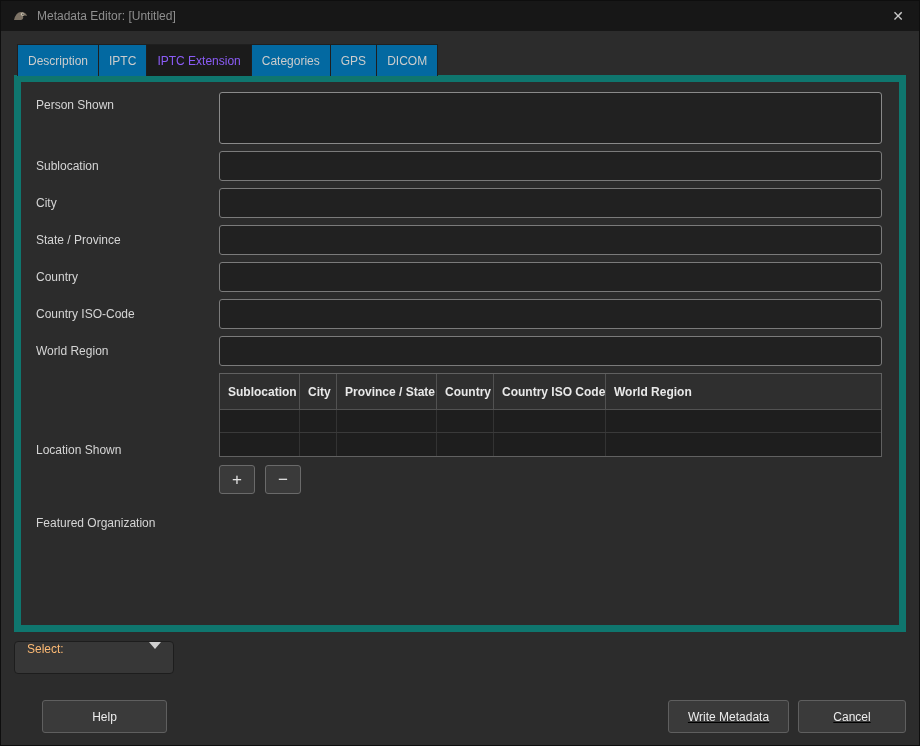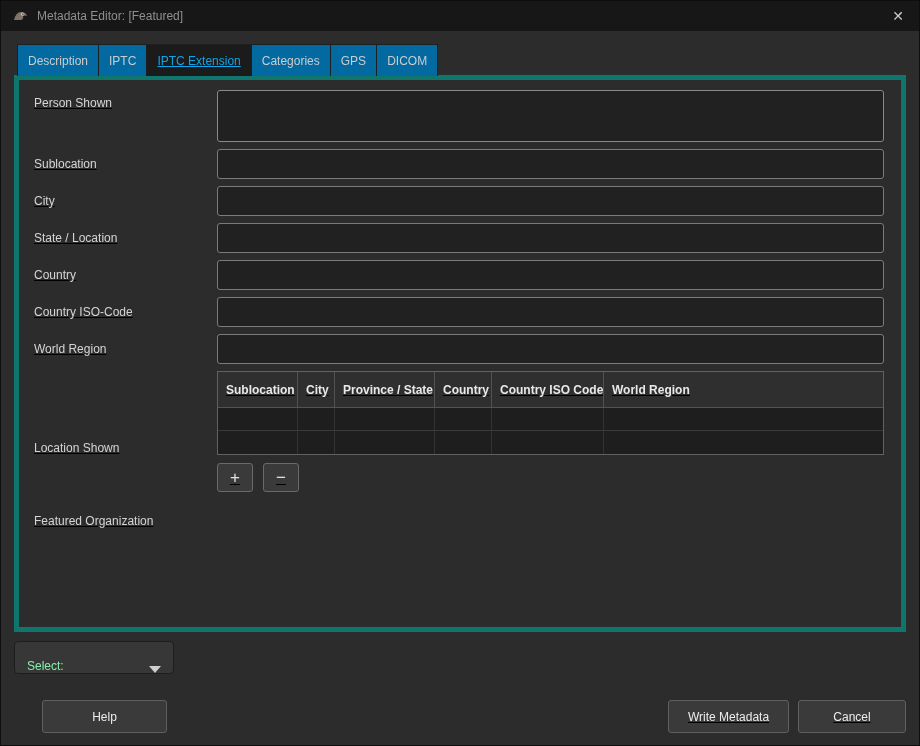--- a/index.html
+++ b/index.html
@@ -12,24 +12,24 @@
   .titlebar .closebtn { color:#c9c9c9; font-size:14px; line-height:1; cursor:default; padding:2px 4px; }
   .wilber { width:17px; height:14px; display:inline-block; }
 
   
   .dialog { flex:1; display:flex; flex-direction:column; padding:13px 13px 12px 13px; }
 
   
   .tabs { display:flex; margin-left:3px; position:relative; z-index:2; }
   .tab { padding:9px 10px 8px 10px; font-size:12px; color:#cccccc; background:#0369a1; border:1px solid #1f1f1f; border-bottom:none; cursor:default; }
   .tab + .tab { border-left:none; }
-  .tab.active { background:#1b1b1b; color:#0ea5e9;text-decoration:underline; }
-
-  
-  .content { border:5px solid #0f766e; background:#2c2c2c; margin-top:-1px; height:557px; flex:0 0 557px; padding:10px 17px 10px 15px; overflow:hidden;text-decoration:underline; }
+  .tab.active { background:#1b1b1b; color:#8b5cf6; }
+
+  
+  .content { border:7px solid #0f766e; background:#2c2c2c; margin-top:-1px; height:557px; flex:0 0 557px; padding:10px 17px 10px 15px; overflow:hidden; }
 
   .frow { display:flex; align-items:flex-start; margin-bottom:7px; }
   .flabel { width:183px; flex:0 0 183px; color:#d5d5d5; font-size:12px; padding-top:8px; }
   .finput { flex:1; height:30px; background:#212121; border:1px solid #7b7b7b; border-radius:3px; color:#e6e6e6; font-size:12px; padding:0 6px; }
   .ftextarea { flex:1; height:52px; background:#212121; border:1px solid #8a8a8a; border-radius:3px; }
 
   
   .gtable { flex:1; border:1px solid #616161; background:#1e1e1e; }
   .thead { display:flex; background:#2f2f2f; border-bottom:1px solid #525252; }
   .th { padding:11px 8px 10px 8px; font-size:12px; font-weight:bold; color:#e9e9e9; border-right:1px solid #525252; white-space:nowrap; overflow:hidden; }
@@ -43,21 +43,21 @@
   .c-city   { width:37px; flex:0 0 37px; }
   .c-prov   { width:100px; flex:0 0 100px; }
   .c-ctry   { width:57px; flex:0 0 57px; }
   .c-iso    { width:112px; flex:0 0 112px; }
 
   .btnrow { display:flex; gap:10px; margin:8px 0 14px 0; }
   .sqbtn { width:36px; height:29px; background:#3a3a3a; border:1px solid #6a6a6a; border-radius:3px; color:#e2e2e2; font-size:17px; display:flex; align-items:center; justify-content:center; cursor:default; }
 
   
   .selectrow { margin-top:9px; }
-  .combo { width:160px; height:33px; background:#373737; border:1px solid #1d1d1d; border-radius:4px; display:flex; align-items:flex-end; padding:0 12px; color:#86efac; font-size:12px; cursor:default; }
+  .combo { width:160px; height:33px; background:#373737; border:1px solid #1d1d1d; border-radius:4px; display:flex; align-items:flex-start; padding:0 12px; color:#fdba74; font-size:12px; cursor:default; }
   .combo .chev { margin-left:auto; width:0; height:0; border-left:6px solid transparent; border-right:6px solid transparent; border-top:7px solid #cfcfcf; }
 
   
   .footer { margin-top:auto; display:flex; align-items:center; padding-top:8px; }
   .btn { height:33px; background:#3a3a3a; border:1px solid #5f5f5f; border-radius:3px; color:#ececec; font-size:12px; display:flex; align-items:center; justify-content:center; cursor:default; }
   .btn-help { width:125px;margin-left:28px; }
   .footer .right { margin-left:auto; display:flex; gap:9px;text-decoration:underline; }
   .btn-write { width:121px; }
   .btn-cancel { width:108px; }
 </style>
@@ -67,21 +67,21 @@
 <div class="window">
 
   <div class="titlebar">
     <span class="wilber">
       <svg width="17" height="14" viewBox="0 0 17 14">
         <path d="M2 11 Q4 3 9 3 Q14 3 15 7 Q13 6 11 7 Q12 10 9 11 Z" fill="#7d7366"></path>
         <circle cx="10.5" cy="5.2" r="1.6" fill="#c9c0ae"></circle>
         <circle cx="10.9" cy="5.2" r="0.7" fill="#2a2a2a"></circle>
       </svg>
     </span>
-    <span class="apptitle">Metadata Editor: [Featured]</span>
+    <span class="apptitle">Metadata Editor: [Untitled]</span>
     <span class="closebtn">✕</span>
   </div>
 
   <div class="dialog">
 
     <div class="tabs">
       <div class="tab">Description</div>
       <div class="tab">IPTC</div>
       <div class="tab active">IPTC Extension</div>
       <div class="tab">Categories</div>
@@ -100,21 +100,21 @@
         <div class="flabel">Sublocation</div>
         <div class="finput"></div>
       </div>
 
       <div class="frow">
         <div class="flabel">City</div>
         <div class="finput"></div>
       </div>
 
       <div class="frow">
-        <div class="flabel">State / Location</div>
+        <div class="flabel">State / Province</div>
         <div class="finput"></div>
       </div>
 
       <div class="frow">
         <div class="flabel">Country</div>
         <div class="finput"></div>
       </div>
 
       <div class="frow">
         <div class="flabel">Country ISO-Code</div>

